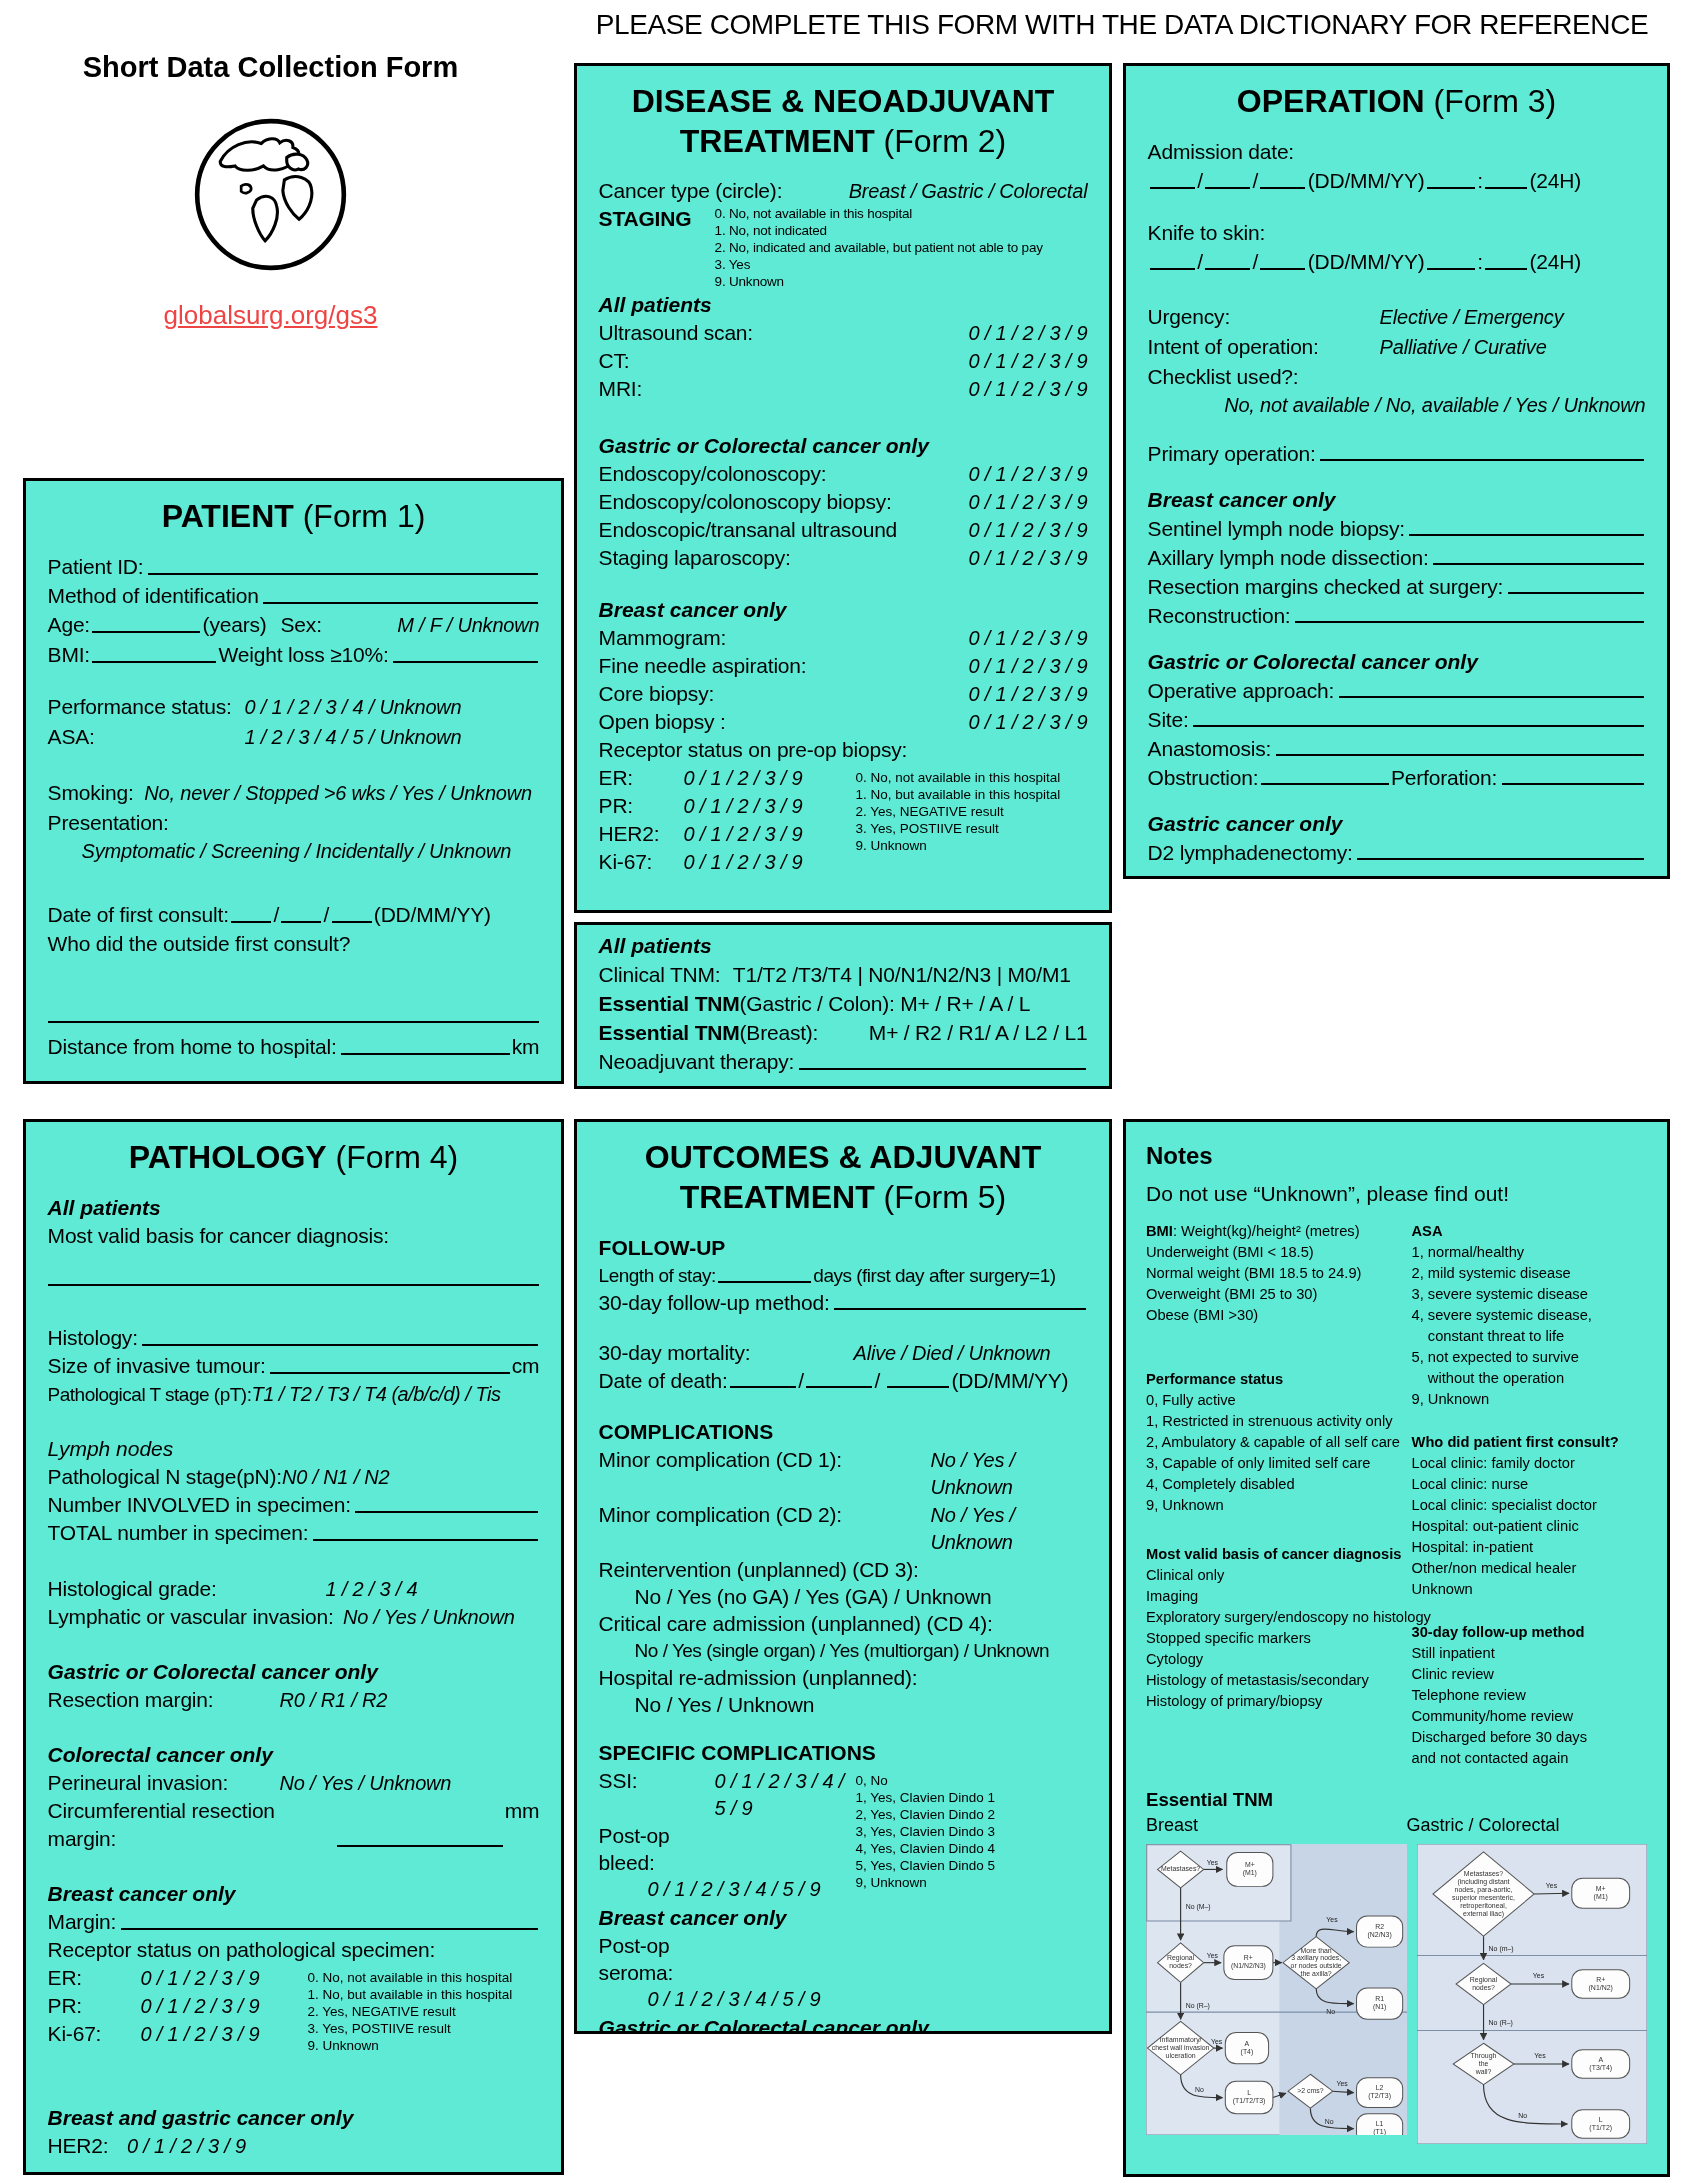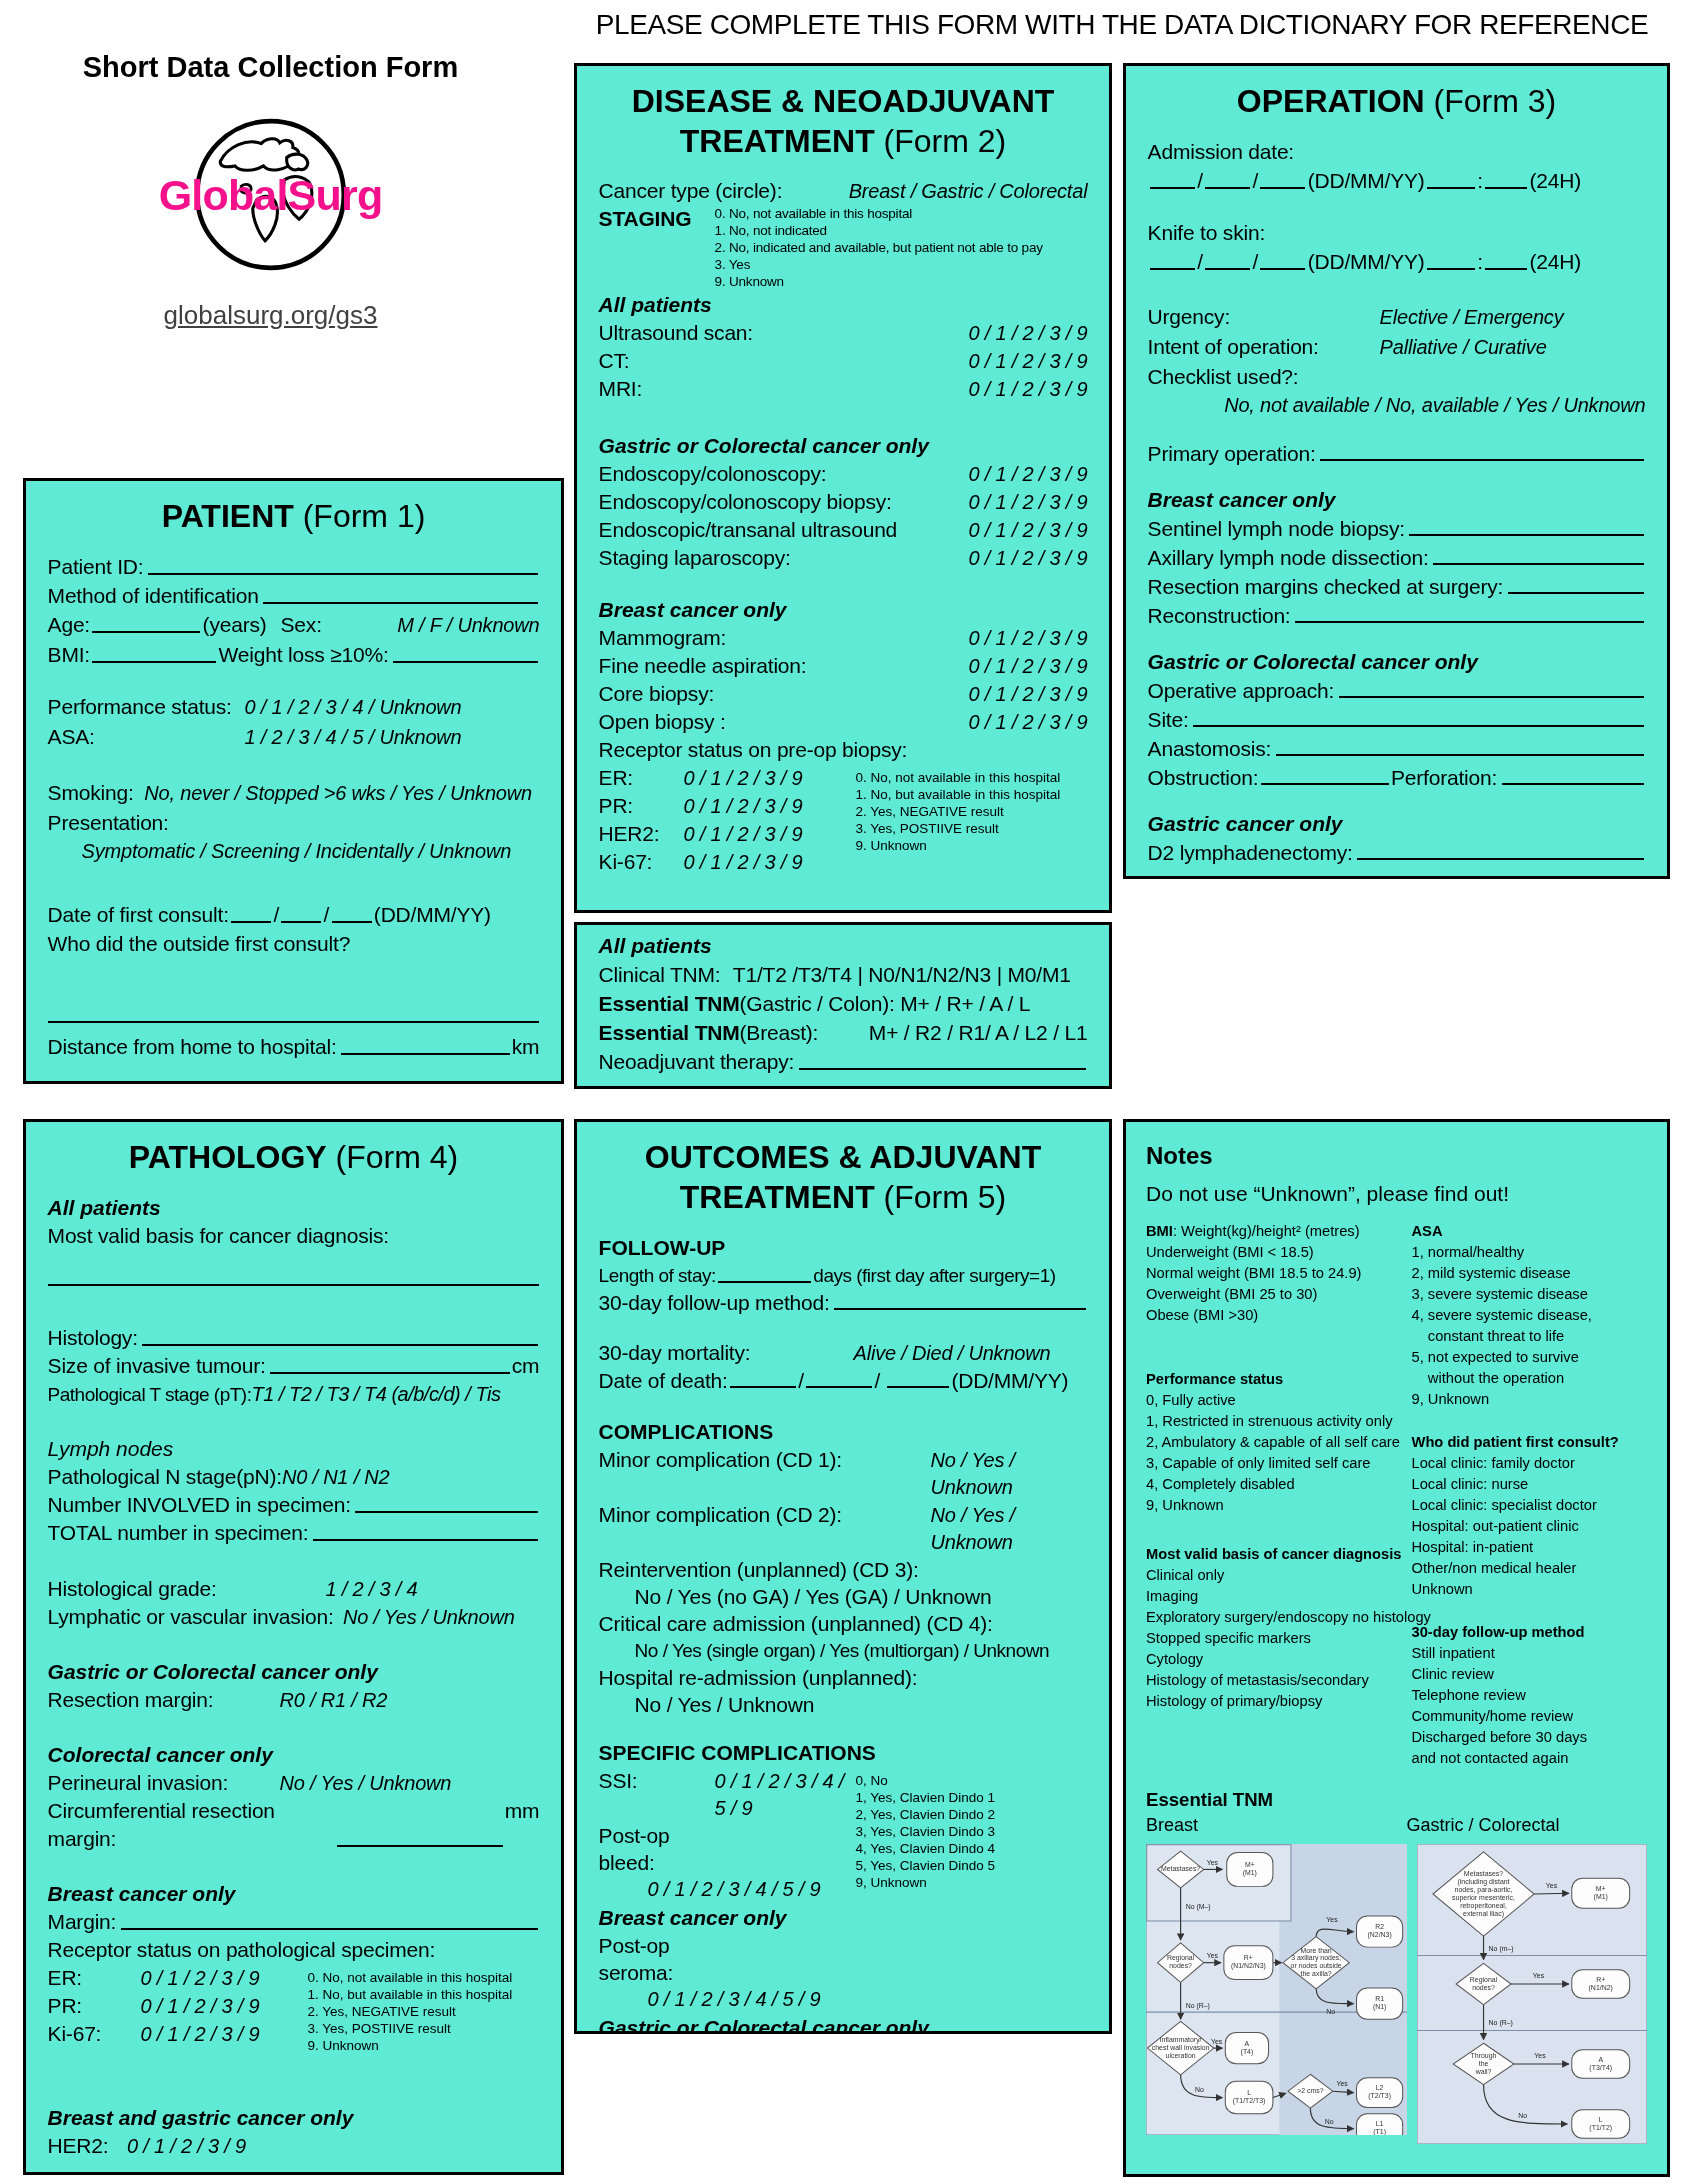--- a/index.html
+++ b/index.html
@@ -61,24 +61,23 @@
   <div id="mh-sub">Short Data Collection Form</div>
   <div id="mh-logo">
     <svg width="155" height="159" viewBox="0 0 200 206">
       <circle cx="100" cy="103" r="95" fill="#fff" stroke="#000" stroke-width="6"></circle>
       <path d="M35,60 C45,40 70,30 88,37 C95,30 108,28 112,36 C120,30 130,33 129,42 C141,46 138,58 129,60 C120,72 99,75 91,66 C79,73 60,74 54,66 C44,68 34,68 35,60 Z" fill="#fff" stroke="#000" stroke-width="4"></path>
       <path d="M82,110 C94,101 106,106 108,118 C112,133 103,153 93,163 C85,154 77,135 77,121 Z" fill="#fff" stroke="#000" stroke-width="4"></path>
       <path d="M121,55 C130,48 143,50 147,58 C151,66 144,73 136,70 C129,74 121,67 121,59 Z" fill="#fff" stroke="#000" stroke-width="4"></path>
       <path d="M118,84 C132,75 151,81 153,95 C156,111 147,127 137,135 C128,128 117,113 116,98 Z" fill="#fff" stroke="#000" stroke-width="4"></path>
       <path d="M62,92 C68,88 75,90 75,96 C74,101 66,103 62,99 Z" fill="#fff" stroke="#000" stroke-width="3.5"></path>
     </svg>
-    <div id="mh-logotext" style="color: rgb(244, 17, 139);">GlobalSurg</div>
   </div>
   <br>
-  <a id="mh-link" style="color: #404040;">globalsurg.org/gs3</a>
+  <a id="mh-link" style="color: #ef4444;">globalsurg.org/gs3</a>
 </div>
 
 <div class="box" id="form1" style="left:23px;top:478px;width:541px;height:606px;">
   <div class="pad">
     <div class="btitle"><span class="b">PATIENT</span><span> (Form 1)</span></div>
     <div>
         <div class="row">
           <span>Patient ID: </span>
           <span class="fl"></span>
         </div>

